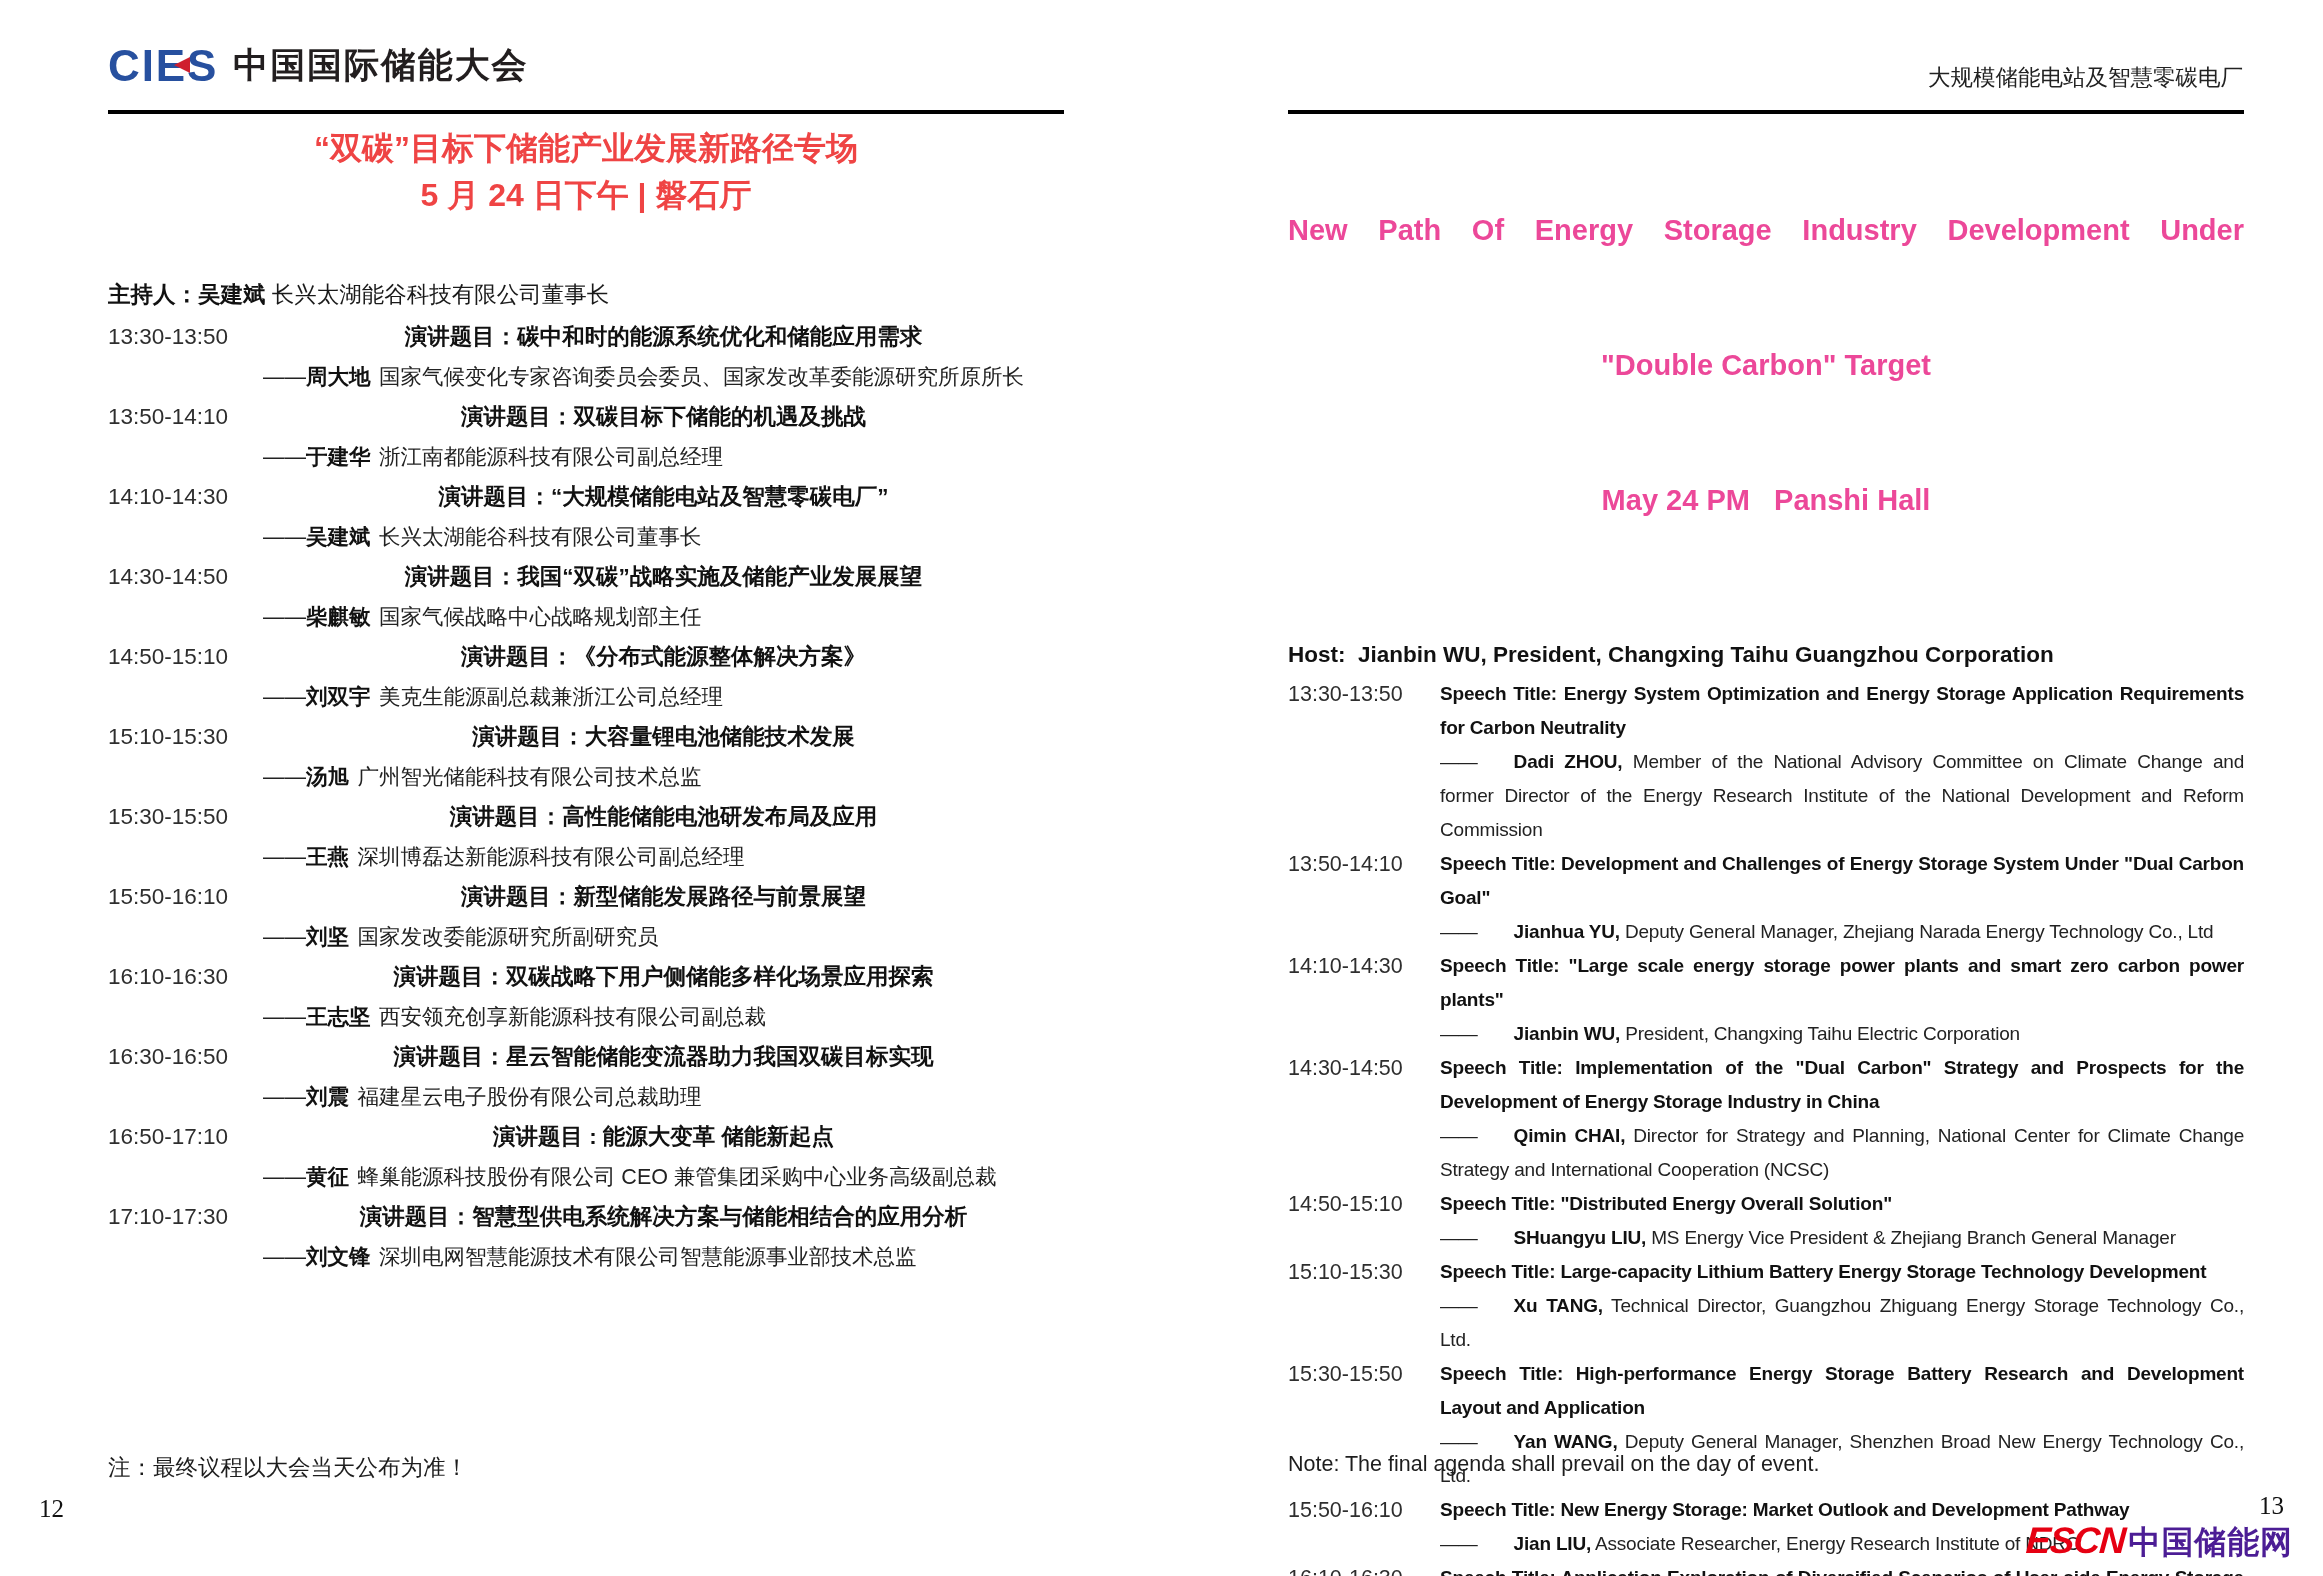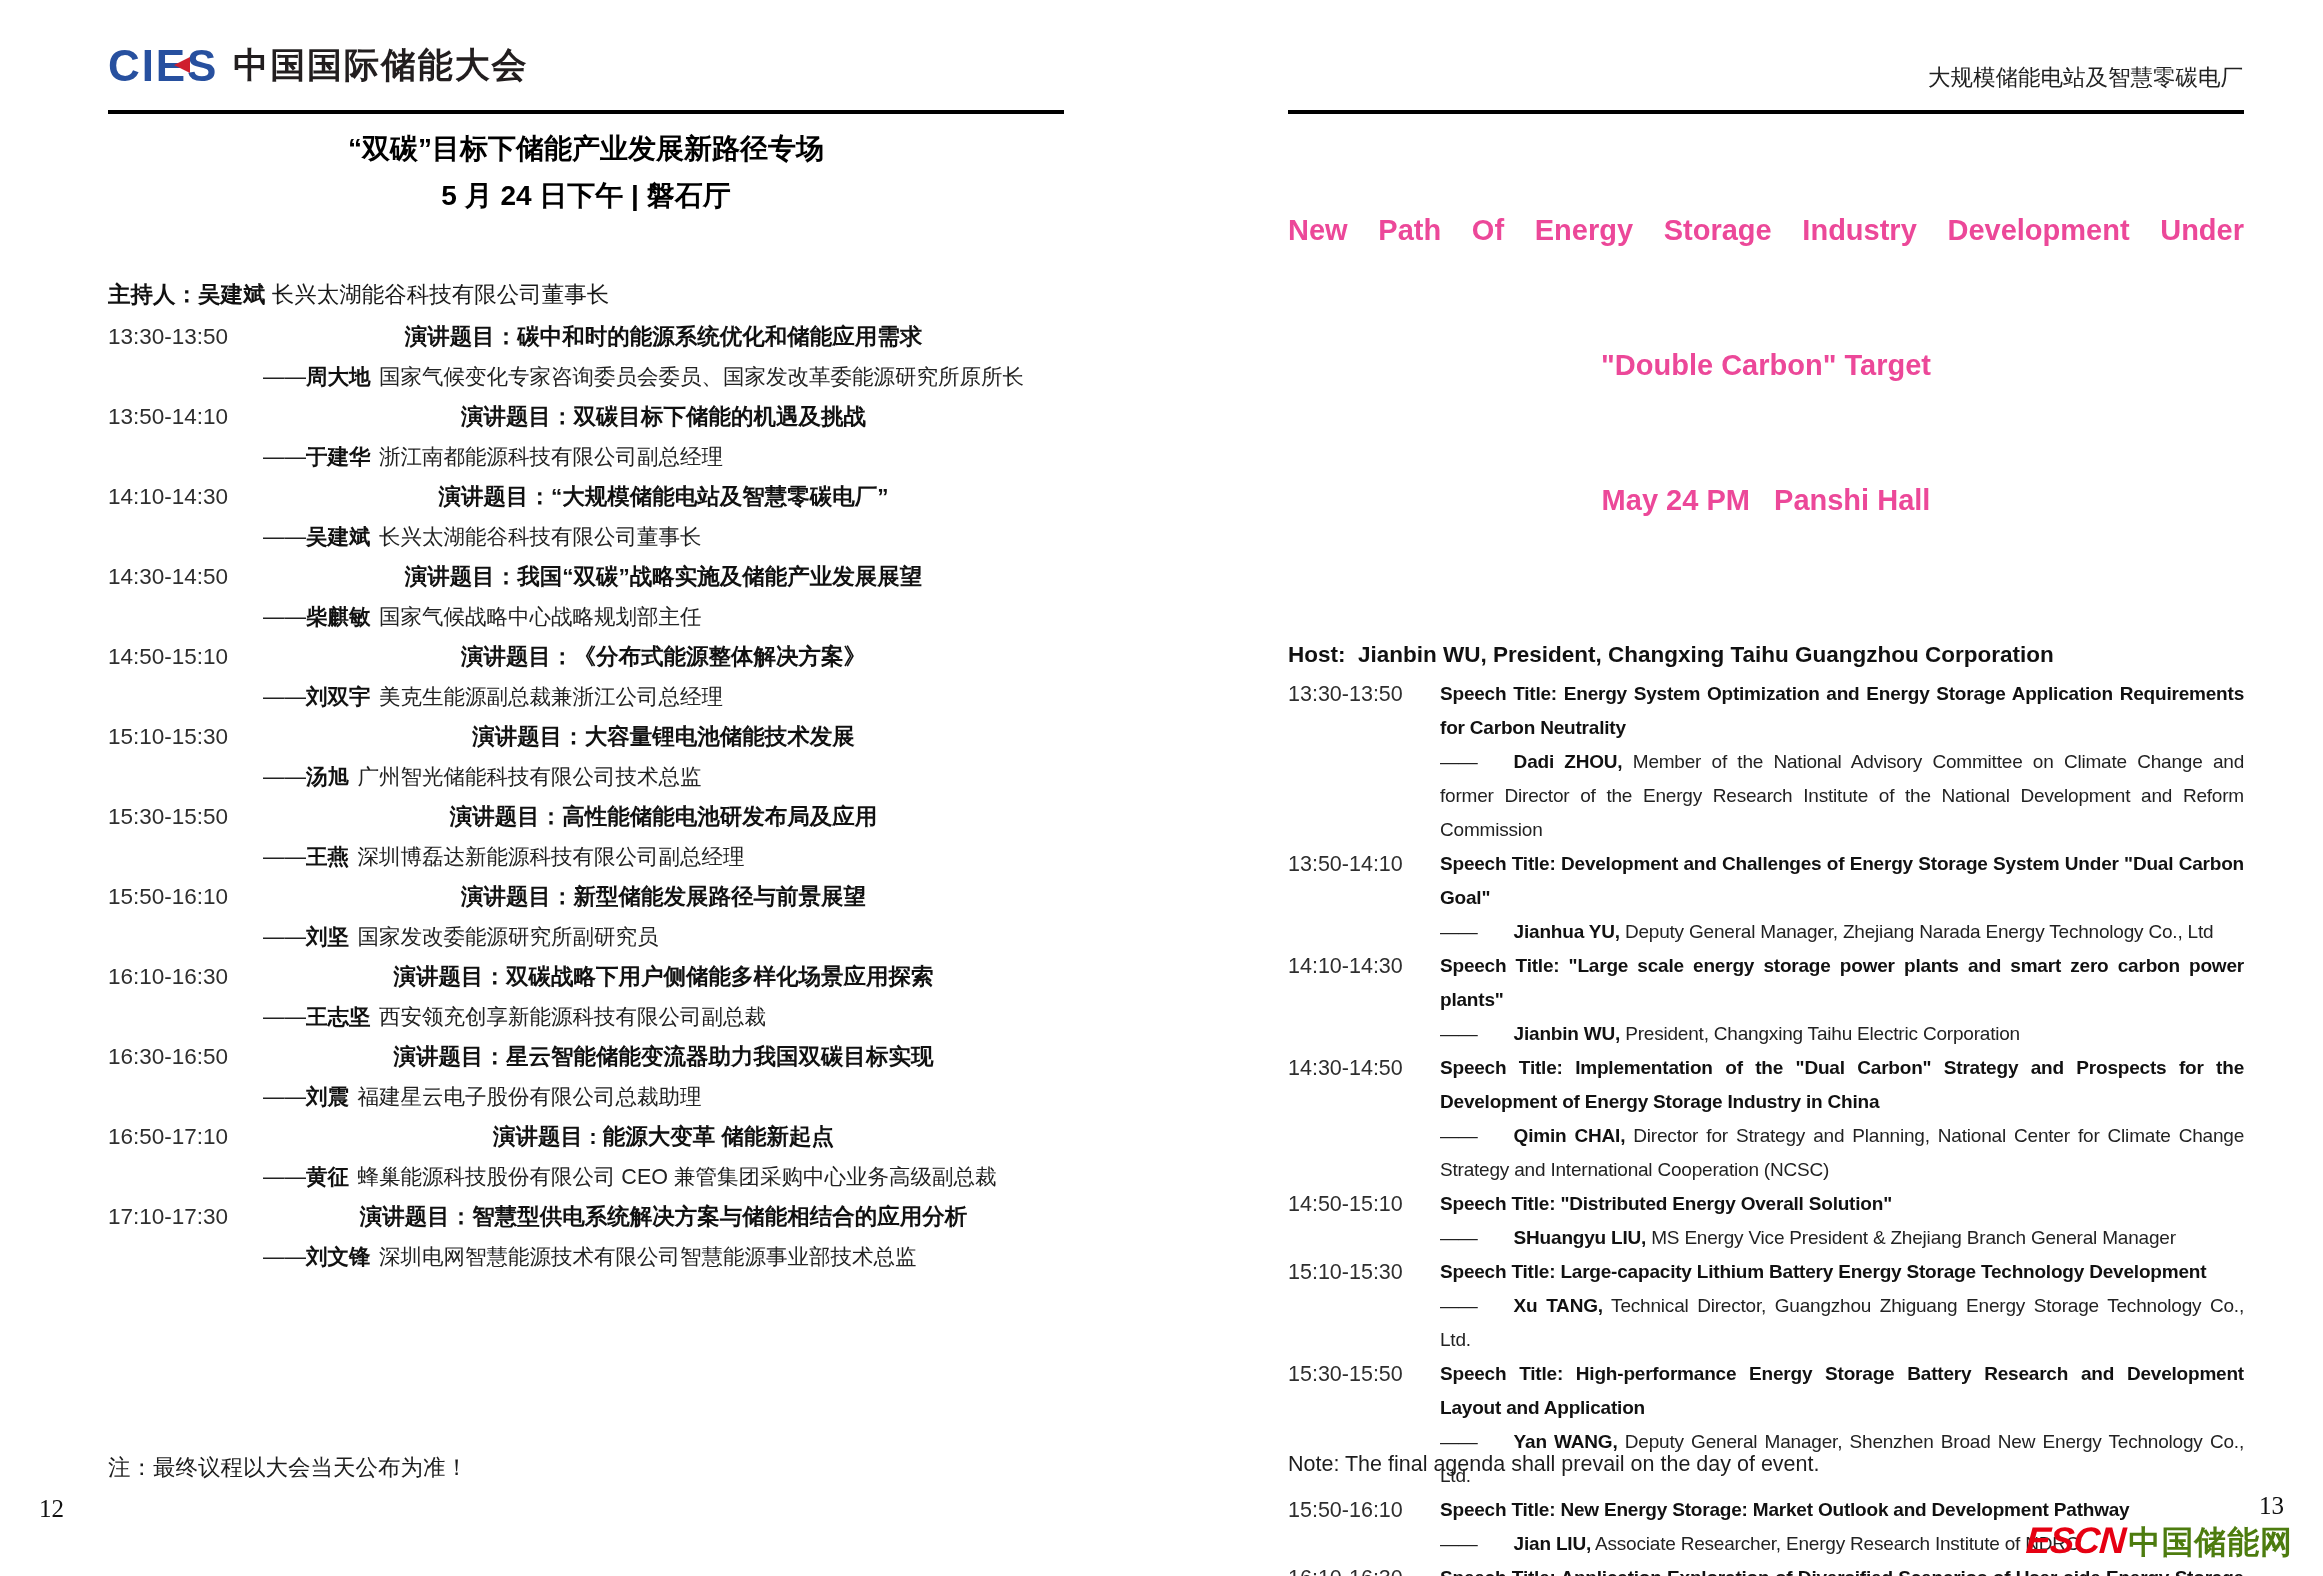--- a/index.html
+++ b/index.html
@@ -15,21 +15,21 @@
     border-top:8.4px solid transparent; border-bottom:8.4px solid transparent;
     border-right:16px solid #cf1f2e; }
   .logo-cn { font-size:35px; font-weight:bold; color:#221e1f; margin-left:15px; letter-spacing:1.9px; }
   .header-right { right:80px; top:62px; font-size:22.5px; color:#222222; }
   .rule { height:3.7px; background:#000000; top:110px; }
   .rule-left  { left:108px;  width:956px; }
   .rule-right { left:1288px; width:956px; }
 
   
   .left-page { left:108px; top:125px; width:956px; }
-  .lp-title { text-align:center; color:#000000; font-weight:bold; font-size:28px; line-height:47px; }
+  .lp-title { text-align:center; color:#ef4444; font-weight:bold; font-size:32px; line-height:47px; }
   .lp-host { margin-top:56px; font-size:22.5px; line-height:40px; white-space:pre-wrap; }
   .lp-host .hb { font-weight:bold; color:#111; }
   .lp-rows { margin-top:1.9px; }
   .lp-row { display:grid; grid-template-columns:155px 1fr; }
   .lp-time { font-size:22.5px; line-height:40px; color:#2e2e2e; }
   .lp-stitle { font-size:22.5px; line-height:40px; font-weight:bold; color:#111;text-align:center; }
   .lp-speaker { font-size:21.5px; line-height:40px; color:#222; }
   .lp-speaker .nm { font-weight:bold; color:#111; }
   .lp-speaker .af { margin-left:8.4px; }
 
@@ -50,21 +50,21 @@
   .rp-speaker .nm { font-weight:bold; color:#111;margin-left:36px; }
 
   
   .lp-note { left:108px; top:1452px; font-size:22.5px; color:#1d1d1d; }
   .rp-note { left:1288px; top:1452px; font-size:21.5px; color:#1d1d1d; }
   .pn-left  { left:39px; top:1495px; font-family:"Liberation Serif","DejaVu Serif",serif; font-size:25px; color:#111; }
   .pn-right { right:39px; top:1492px; font-family:"Liberation Serif","DejaVu Serif",serif; font-size:25px; color:#111;text-align:center; }
   .escn { right:30px; top:1520px; display:flex; align-items:baseline; }
   .escn-en { color:#e60012; font-weight:900; font-size:37px; font-style:italic;
     letter-spacing:-0.9px; transform:skewX(-4deg); }
-  .escn-cn { color:#4d7c0f; font-weight:900; font-size:32px; margin-left:3.7px; letter-spacing:0.9px; }
+  .escn-cn { color:#4c1d95; font-weight:900; font-size:32px; margin-left:3.7px; letter-spacing:0.9px; }
 </style>
 </head>
 <body>
 
 <div class="abs logo-wrap">
   <span class="cies-mark">
     <span>CIES</span>
     <span class="cies-arrow"></span>
   </span>
   <span class="logo-cn">中国国际储能大会</span>

